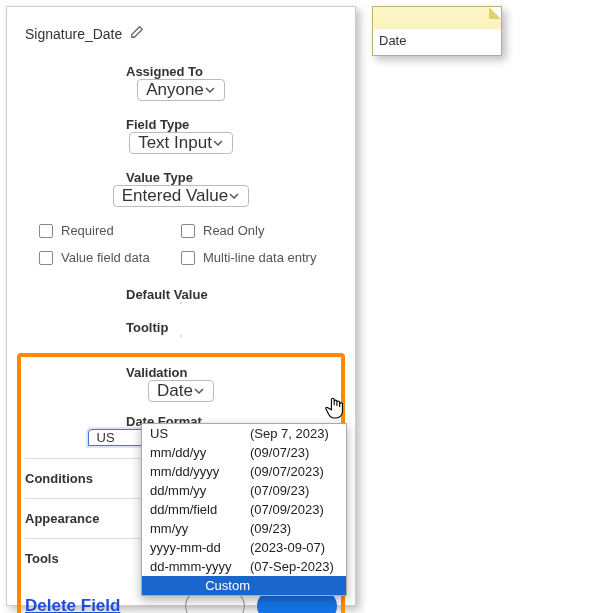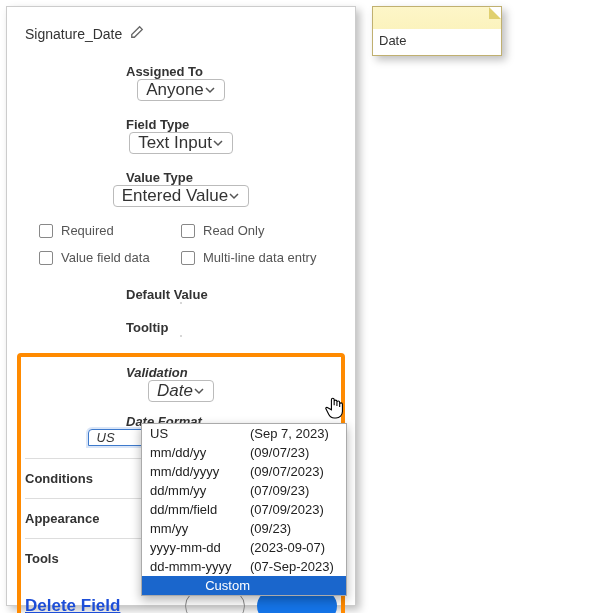--- a/index.html
+++ b/index.html
@@ -95,21 +95,21 @@
     border-radius: 4px;
     background: #fff;
   }
   .highlight-box {
     border: 4px solid #ff8a00;
     border-radius: 4px;
     margin: 4px -8px 0 -8px;
     padding: 8px 4px 4px 4px;
     position: relative;
   }
-  .highlight-box .row { margin-bottom: 12px; font-style: italic; }
+  .highlight-box .row { margin-bottom: 12px; }
   .sections {
     border-top: 1px solid #ddd;
   }
   .section-row {
     padding: 12px 0;
     border-bottom: 1px solid #ddd;
     font-weight: 600;
     font-size: 13px;
     color: #333;
   }

